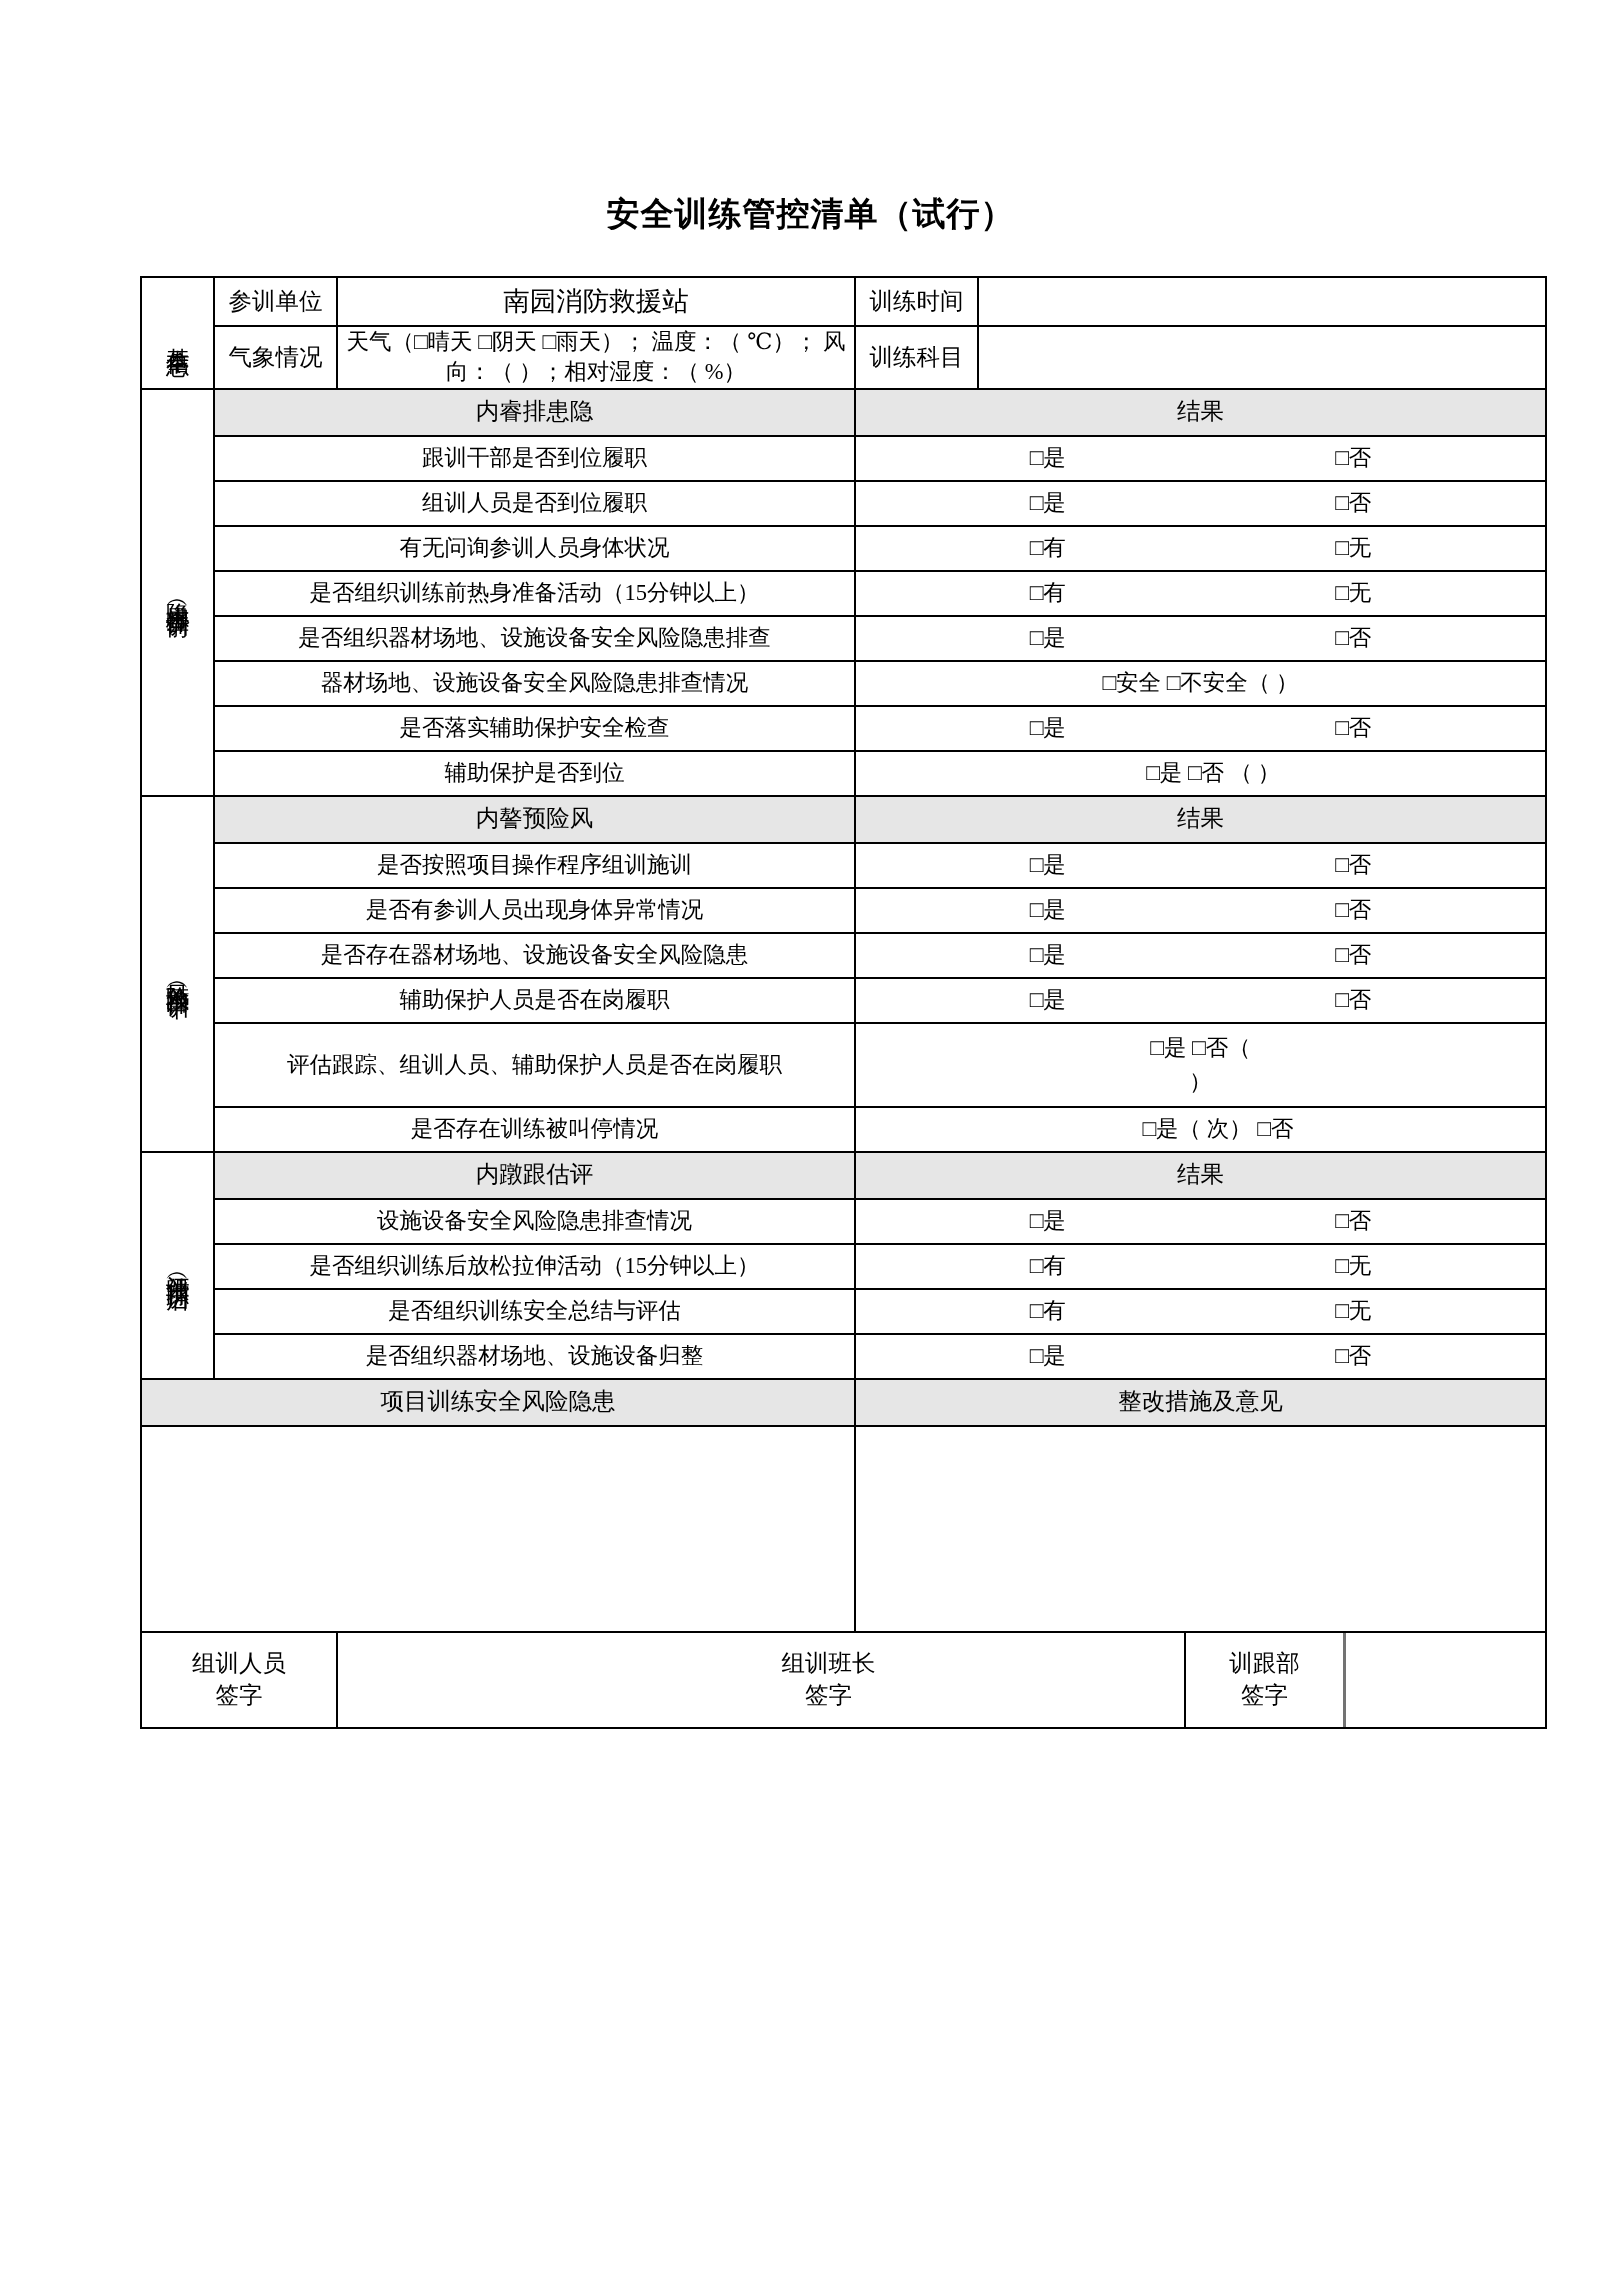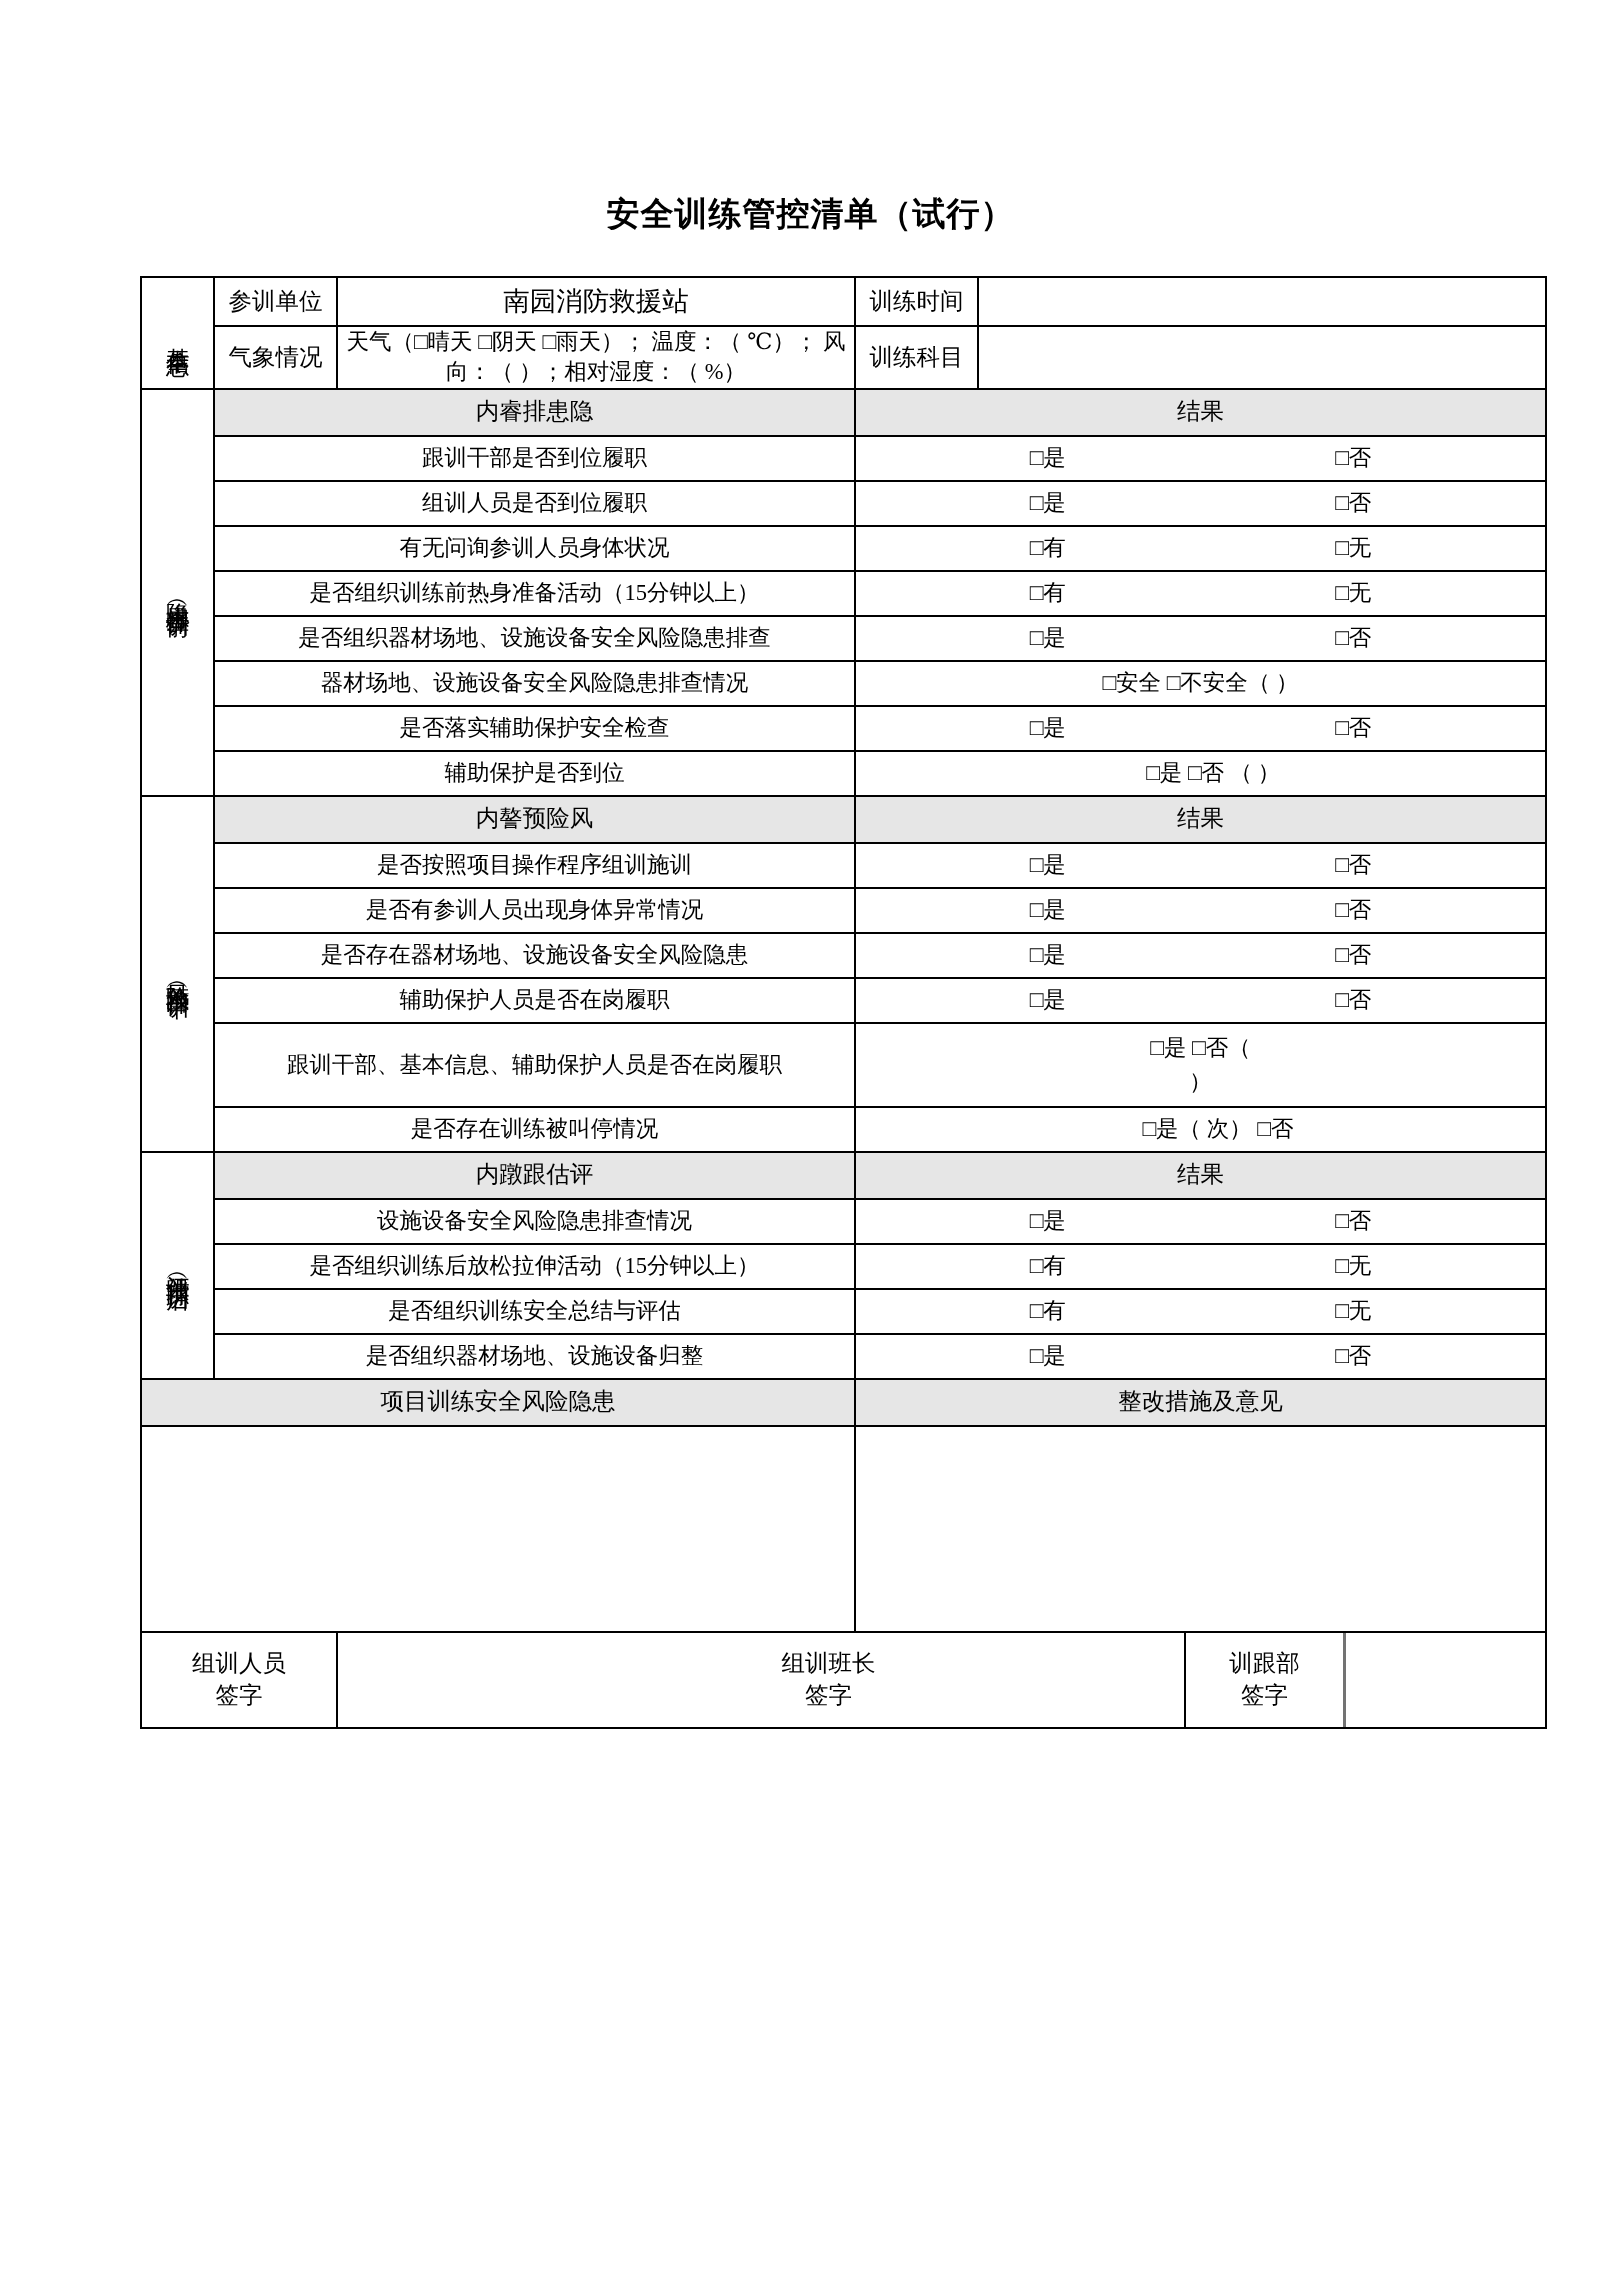--- a/index.html
+++ b/index.html
@@ -262,21 +262,21 @@
       <tr class="item-row">
         <td class="item-text" colspan="2">辅助保护人员是否在岗履职</td>
         <td colspan="2">
           <div class="res-pair">
             <span>□是</span>
             <span>□否</span>
           </div>
         </td>
       </tr>
       <tr style="height:84px">
-        <td class="item-text" colspan="2">跟训干部、基本信息、辅助保护人员是否在岗履职</td>
+        <td class="item-text" colspan="2">评估跟踪、组训人员、辅助保护人员是否在岗履职</td>
         <td colspan="2">
           <div style="text-align:center;line-height:1.5;">
             <div>□是      □否（</div>
             <div>）</div>
           </div>
         </td>
       </tr>
       <tr class="item-row">
         <td class="item-text" colspan="2">是否存在训练被叫停情况</td>
         <td colspan="2" class="res-free" style="padding-left:35px">□是（              次）            □否</td>

